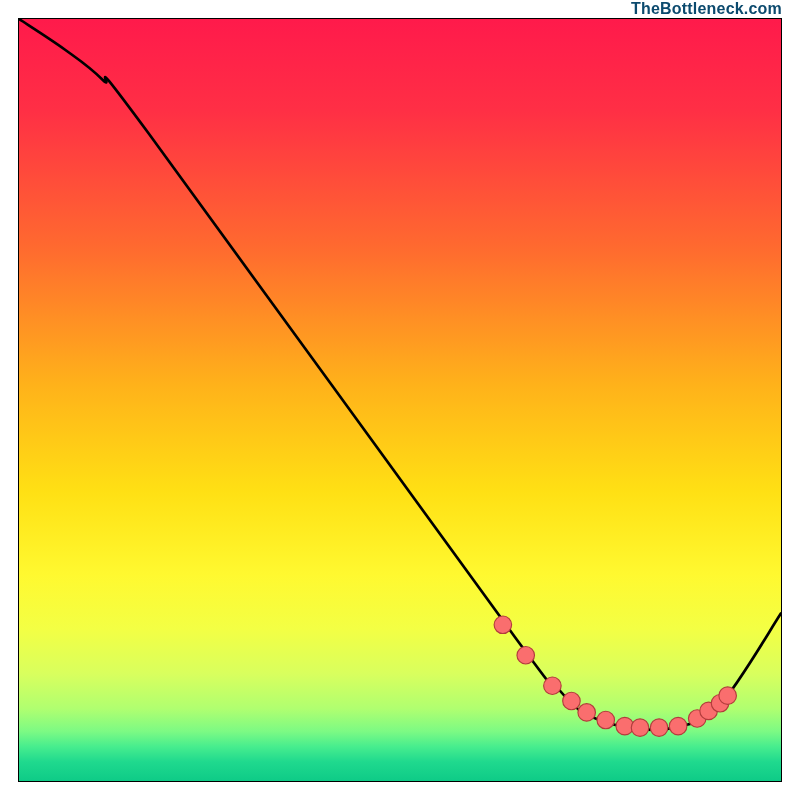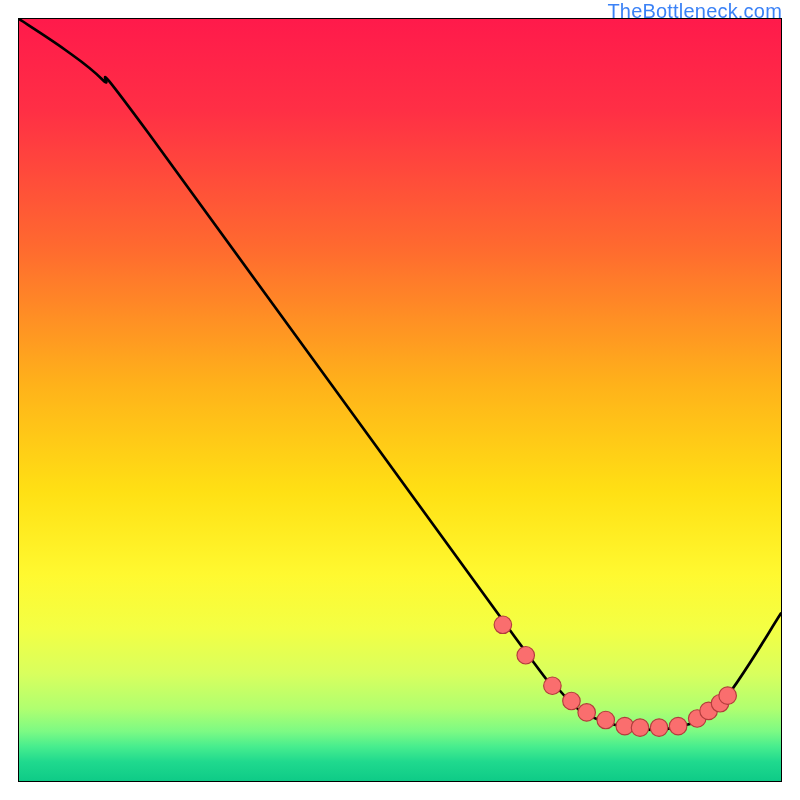--- a/index.html
+++ b/index.html
@@ -33,23 +33,23 @@
   svg.curve {
     position: absolute;
     inset: 0;
     width: 100%;
     height: 100%;
   }
   .attribution {
     position: absolute;
     top: 0px;
     right: 18px;
-    font-size: 20px;
-    font-weight: 400;
-    color: #3b82f6;
+    font-size: 16px;
+    font-weight: 700;
+    color: #0c4a6e;
     letter-spacing: 0.2px;
   }
 </style>
 </head>
 <body>
 
 <div class="stage">
 
   <div class="attribution">TheBottleneck.com</div>
 

